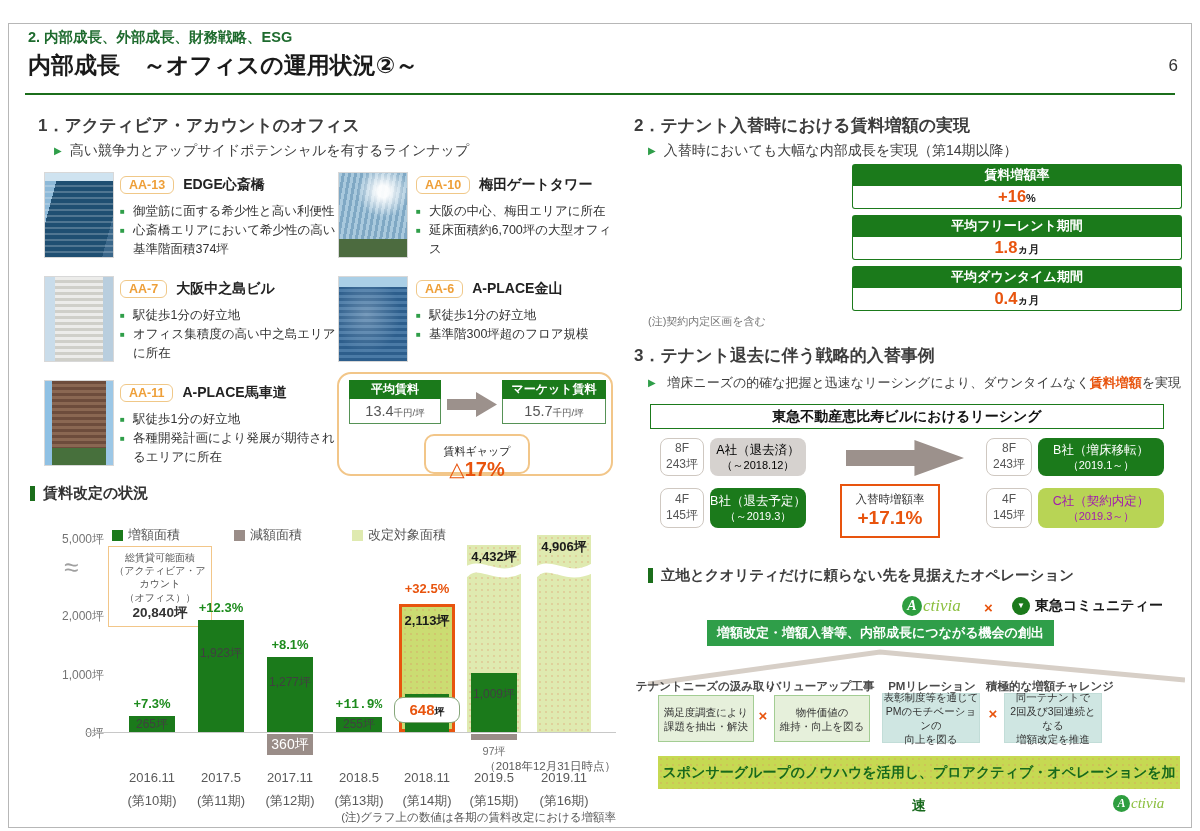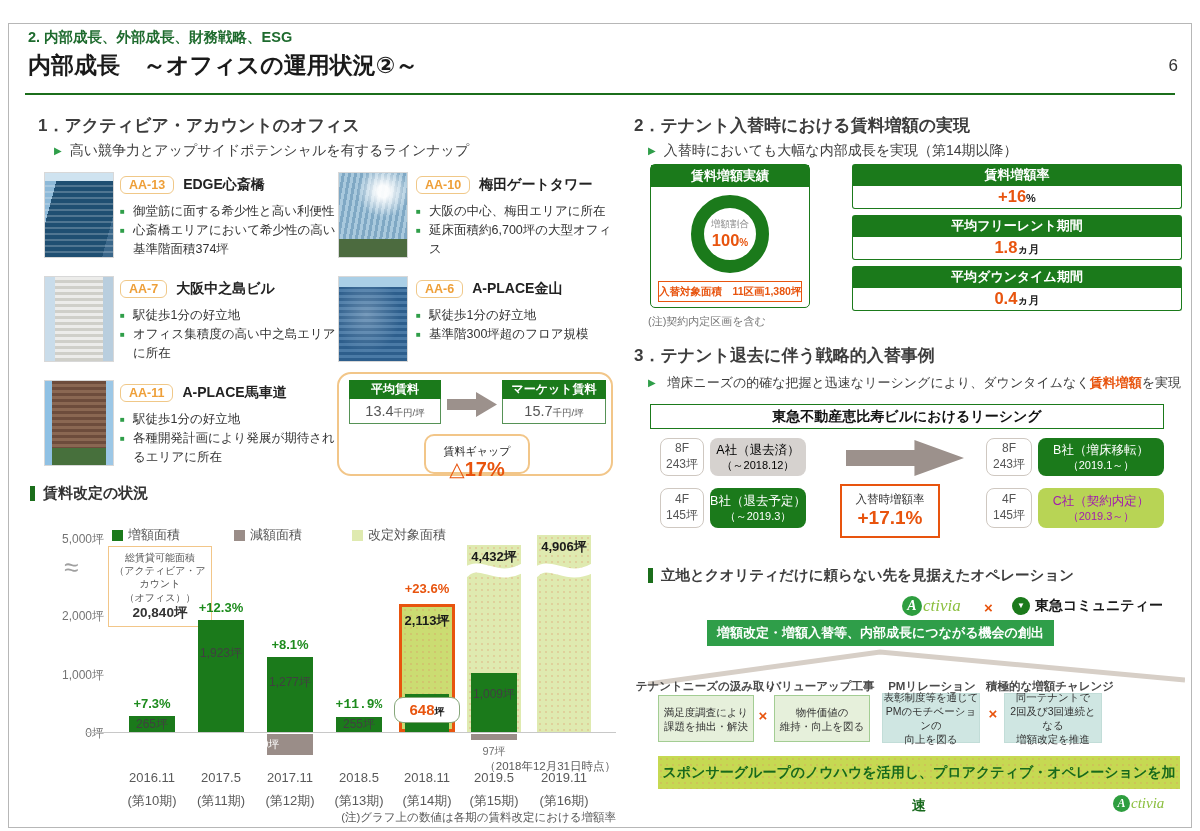--- a/index.html
+++ b/index.html
@@ -41,21 +41,21 @@
   .gaplab{font-size:11px;font-weight:normal;color:#222;margin-top:8px}
   .gapval{font-size:20px;font-weight:bold;color:#e8540e;line-height:1}
   #plot .lightbar{position:absolute;background-color:#dfeab0}
   #plot .lightbar.hl{background-color:#cbdc72;border:3px solid #e8540e}
   .dots{background-image:radial-gradient(rgba(222,140,100,.28) 1px,rgba(0,0,0,0) 1.4px);background-size:6px 6px}
   #plot .darkbar{position:absolute;background:#1b7a1b}
   #plot .graybar{position:absolute;background:#9a8d88}
   #plot .squig{position:absolute}
   #plot .rev-label{position:absolute;font-size:13px;font-weight:bold;color:#1a1a1a;text-align:center}
   #plot .inc-label{position:absolute;font-size:12px;color:#404040;text-align:center}
-  #plot .dec-in{position:absolute;font-size:11px;color:#fff;}
+  #plot .dec-in{position:absolute;font-size:14px;color:#fff;text-align:center}
   #plot .dec-out{position:absolute;font-size:11px;color:#6f6f6f;text-align:center}
   #plot .rate{position:absolute;font-size:13px;font-weight:bold;text-align:center}
   #plot .rate.green{color:#1e8c1e}
   #plot .rate.orange{color:#e8540e}
   #plot .xlab{position:absolute;font-size:13px;color:#595959;text-align:center}
   #plot .inc-box{position:absolute;background:#fff;border:1.5px solid #86a77a;border-radius:9px;text-align:center;line-height:23px;z-index:3}
   #plot .inc-box .iv{font-size:15px;font-weight:bold;color:#e8540e}
   #plot .inc-box .iu{font-size:10px;font-weight:bold;color:#1a1a1a}
   .legend{position:absolute;display:flex;align-items:center;gap:5px;font-size:13px;color:#555}
   .lsq{width:11px;height:11px;display:inline-block}
@@ -238,21 +238,21 @@
       <div class="xlab" style="left: 185px; top: 274px; width: 90px;">(第12期)</div>
       <div class="darkbar" style="left: 276px; top: 199px; width: 46px; height: 15px;"></div>
       <div class="inc-label" style="left: 259px; width: 80px; top: 199px; line-height: 15px;">255坪</div>
       <div class="rate green" style="left: 259px; top: 179px; width: 80px; font-family: Liberation Mono, monospace;">+11.9%</div>
       <div class="xlab" style="left: 254px; top: 252px; width: 90px;">2018.5</div>
       <div class="xlab" style="left: 254px; top: 274px; width: 90px;">(第13期)</div>
       <div class="lightbar dots hl" style="left: 339px; top: 86px; width: 56px; height: 128px;"></div>
       <div class="rev-label" style="left: 322px; top: 94px; width: 90px;">2,113坪</div>
       <div class="darkbar" style="left: 345px; top: 176px; width: 44px; height: 38px;"></div>
       <div class="inc-box" style="left: 334px; top: 179px; width: 66px; height: 26px;"><span class="iv">648</span><span class="iu">坪</span></div>
-      <div class="rate orange" style="left: 327px; top: 63px; width: 80px;">+23.6%</div>
+      <div class="rate orange" style="left: 327px; top: 63px; width: 80px;">+32.5%</div>
       <div class="xlab" style="left: 322px; top: 252px; width: 90px;">2018.11</div>
       <div class="xlab" style="left: 322px; top: 274px; width: 90px;">(第14期)</div>
       <div class="lightbar dots" style="left: 407px; top: 27px; width: 54px; height: 187px;"></div>
       <div class="squig" style="left: 405px; top: 44px; width: 58px; height: 17px;"><svg width="100%" height="100%" viewBox="0 0 58 17" preserveAspectRatio="none">
           <path d="M0 11 C 15 -4, 31 21, 58 6" fill="none" stroke="#ffffff" stroke-width="9" stroke-linecap="round"></path>
         </svg></div>
       <div class="rev-label" style="left: 389px; top: 30px; width: 90px;">4,432坪</div>
       <div class="darkbar" style="left: 411px; top: 155px; width: 46px; height: 59px;"></div>
       <div class="inc-label" style="left: 394px; width: 80px; top: 168px;">1,009坪</div>
       <div class="graybar" style="left: 411px; top: 216px; width: 46px; height: 6px;"></div>
@@ -264,29 +264,20 @@
           <path d="M0 11 C 15 -4, 31 21, 58 6" fill="none" stroke="#ffffff" stroke-width="9" stroke-linecap="round"></path>
         </svg></div>
       <div class="rev-label" style="left: 459px; top: 20px; width: 90px;">4,906坪</div>
       <div class="xlab" style="left: 459px; top: 252px; width: 90px;">2019.11</div>
       <div class="xlab" style="left: 459px; top: 274px; width: 90px;">(第16期)</div>
     </div>
 
   <div class="abs sech" style="left:634px;top:114px">2．テナント入替時における賃料増額の実現</div>
   <div class="abs lead" style="left:648px;top:142px">入替時においても大幅な内部成長を実現（第14期以降）</div>
 
-  <div class="abs achv" style="left:650px;top:164px;width:160px;height:144px">
-    <div class="ghead">賃料増額実績</div>
-    <div class="donut"></div>
-    <div class="donut-c">
-      <div class="donut-lab">増額割合</div>
-      <div><span class="donut-val">100</span><span class="donut-unit">%</span></div>
-    </div>
-    <div class="areanote" style="left:7px;top:116px;width:144px;height:21px">入替対象面積　11区画1,380坪</div>
-  </div>
   <div class="abs" style="left:648px;top:314px;font-size:11px;color:#777">(注)契約内定区画を含む</div>
 
   <div class="stat" style="top:164px">
     <div class="ghead">賃料増額率</div>
     <div class="sbody"><span class="sval">+16</span><span class="sunit">%</span></div>
   </div>
   <div class="stat" style="top:215px">
     <div class="ghead">平均フリーレント期間</div>
     <div class="sbody"><span class="sval">1.8</span><span class="sunit">ヵ月</span></div>
   </div>

